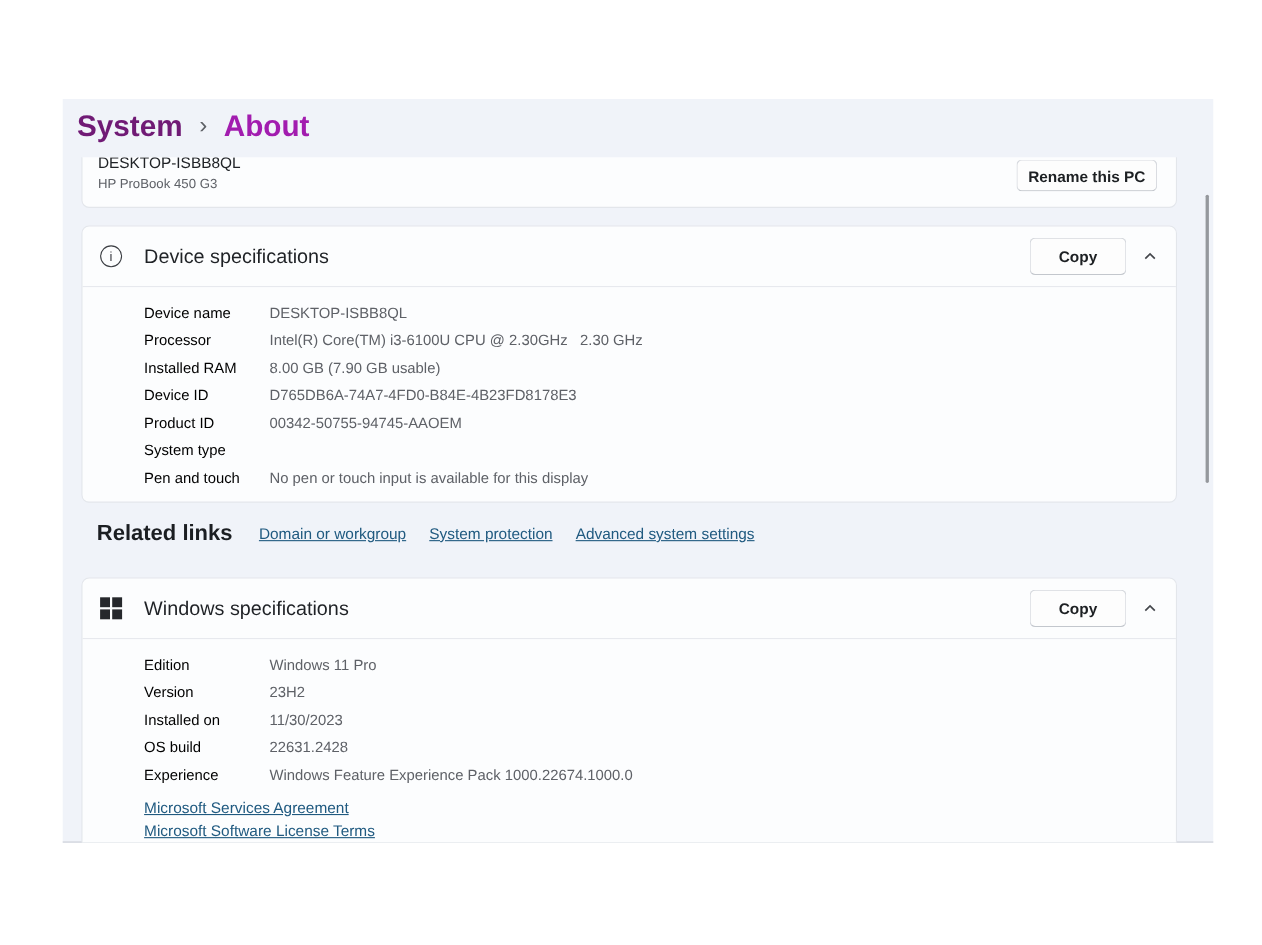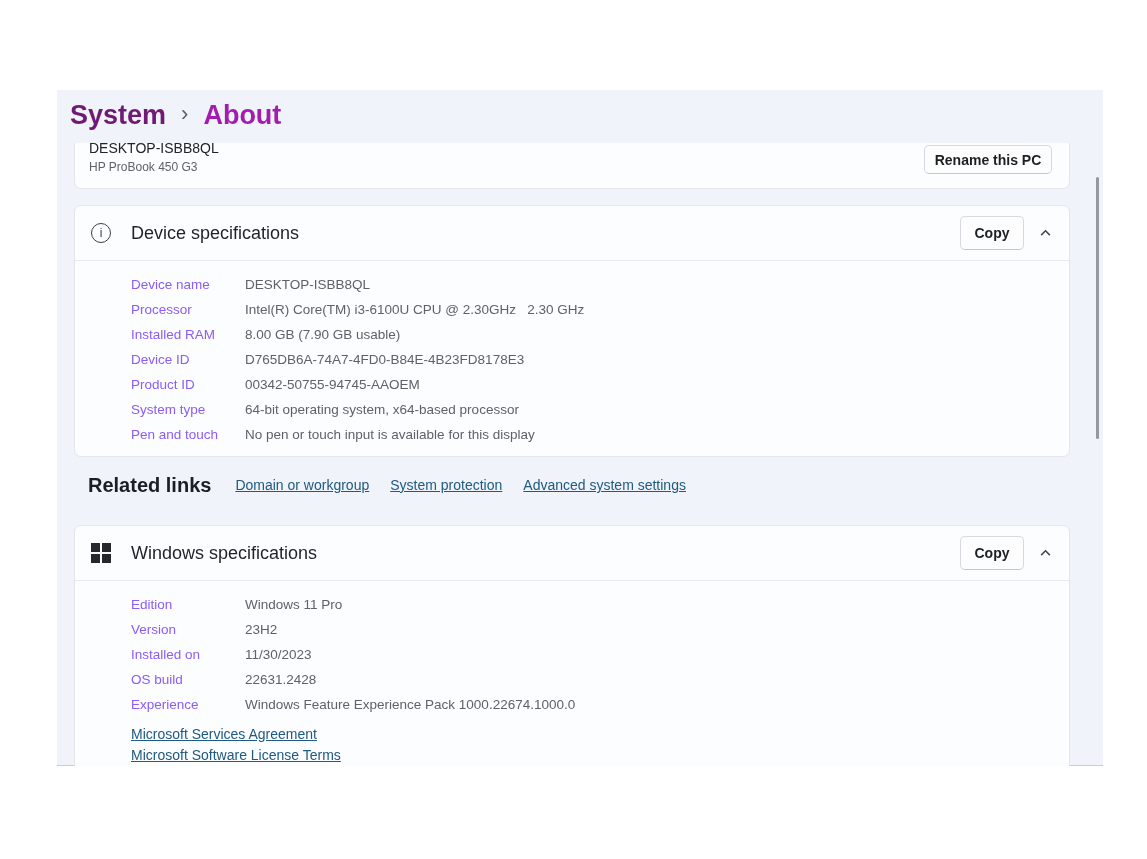--- a/index.html
+++ b/index.html
@@ -70,38 +70,38 @@
   .card-header {
     position: relative;
     height: 54px;
     display: flex; align-items: center;
     padding-left: 16px;
     cursor: pointer;
   }
   .header-title { font-size: 18px; color: #1f2226; margin-left: 20px; }
   .copy-btn {
     position: absolute; right: 45px; top: 10px;
-    width: 64px; height: 34px;
+    width: 88px; height: 34px;
   }
   .chevron-wrap {
     position: absolute; right: 16px; top: 50%;
     transform: translateY(-50%);
     width: 16px; height: 16px;
     display: flex; align-items: center; justify-content: center;
   }
   .divider { height: 1px; background: #e7e9ee; }
   .card-body { padding: 11px 0 12px 0; }
   .spec-row {
     height: 25px;
     display: flex; align-items: center;
     padding-left: 56px;
   }
   .spec-label {
     width: 114px; flex: none;
-    font-size: 13.5px; color: #8b5cf6;
+    font-size: 13.5px; color: #000000;
   }
   .spec-value {
     font-size: 13.5px; color: #5e6167;
     white-space: pre-wrap;
   }
   
   .info-icon {
     width: 20px; height: 20px; flex: none;
     border: 1.4px solid #3c3f44; border-radius: 50%;
     display: flex; align-items: center; justify-content: center;
@@ -190,21 +190,20 @@
         <div class="spec-row">
           <span class="spec-label">Device ID</span>
           <span class="spec-value">D765DB6A-74A7-4FD0-B84E-4B23FD8178E3</span>
         </div>
         <div class="spec-row">
           <span class="spec-label">Product ID</span>
           <span class="spec-value">00342-50755-94745-AAOEM</span>
         </div>
         <div class="spec-row">
           <span class="spec-label">System type</span>
-          <span class="spec-value">64-bit operating system, x64-based processor</span>
         </div>
         <div class="spec-row">
           <span class="spec-label">Pen and touch</span>
           <span class="spec-value">No pen or touch input is available for this display</span>
         </div>
       </div>
     </div>
 
     <div class="related-links">
       <span class="related-title">Related links</span>

